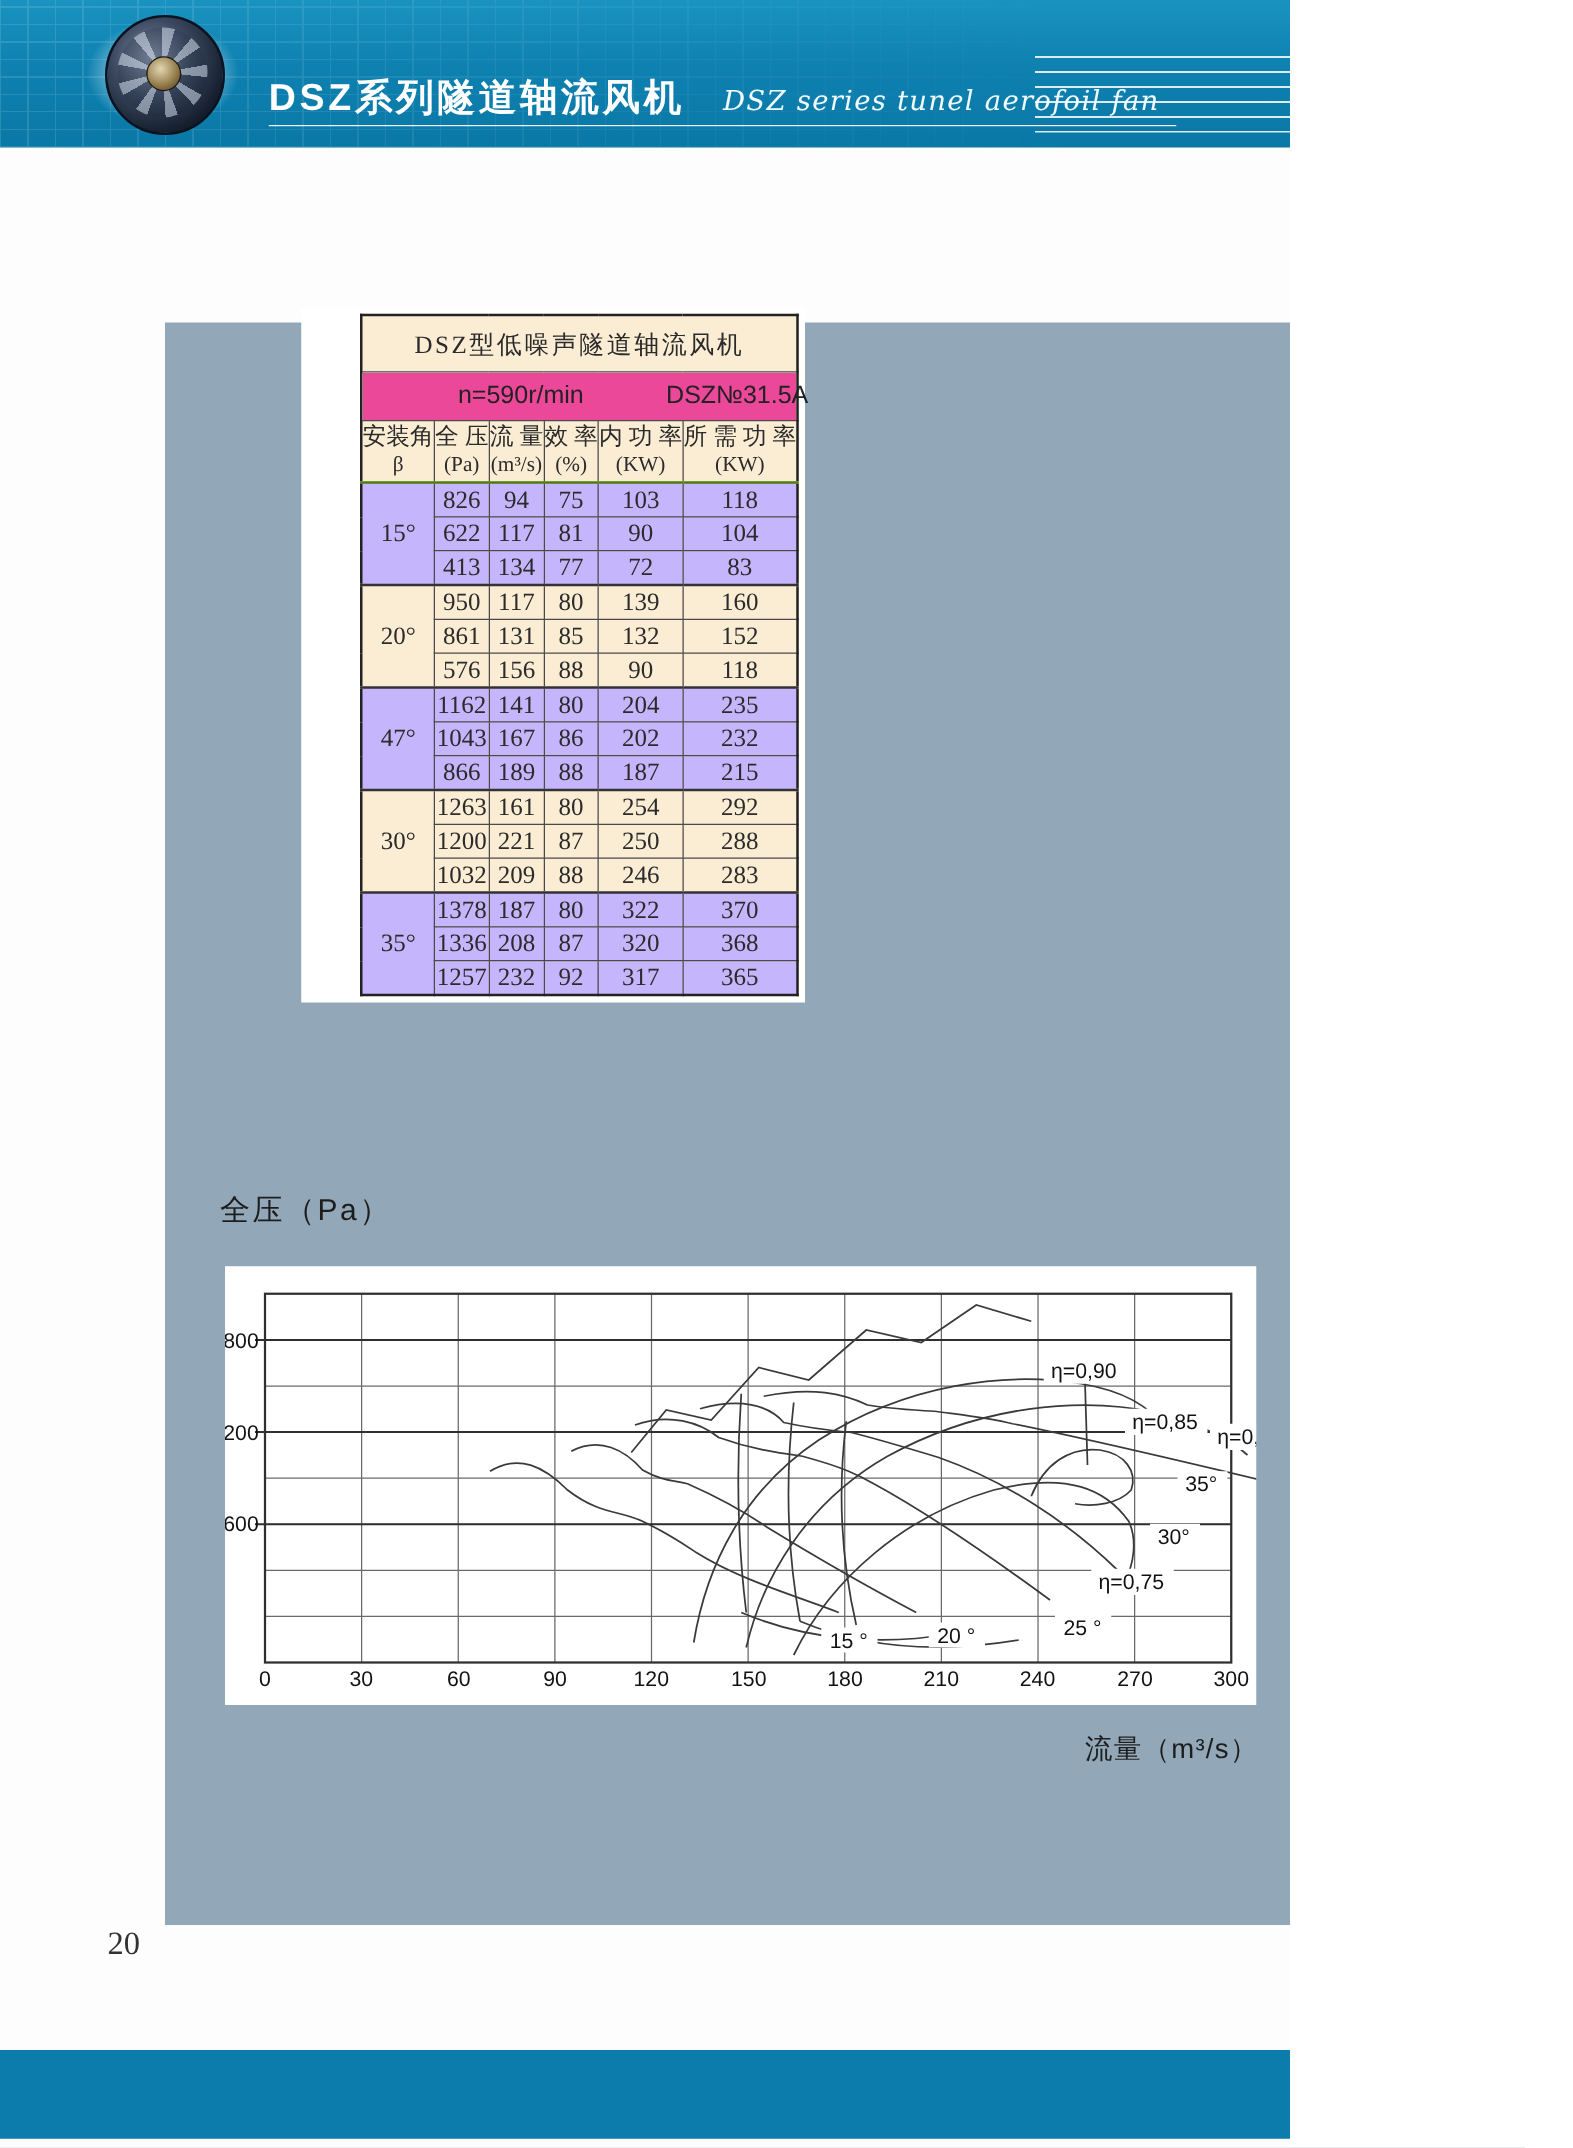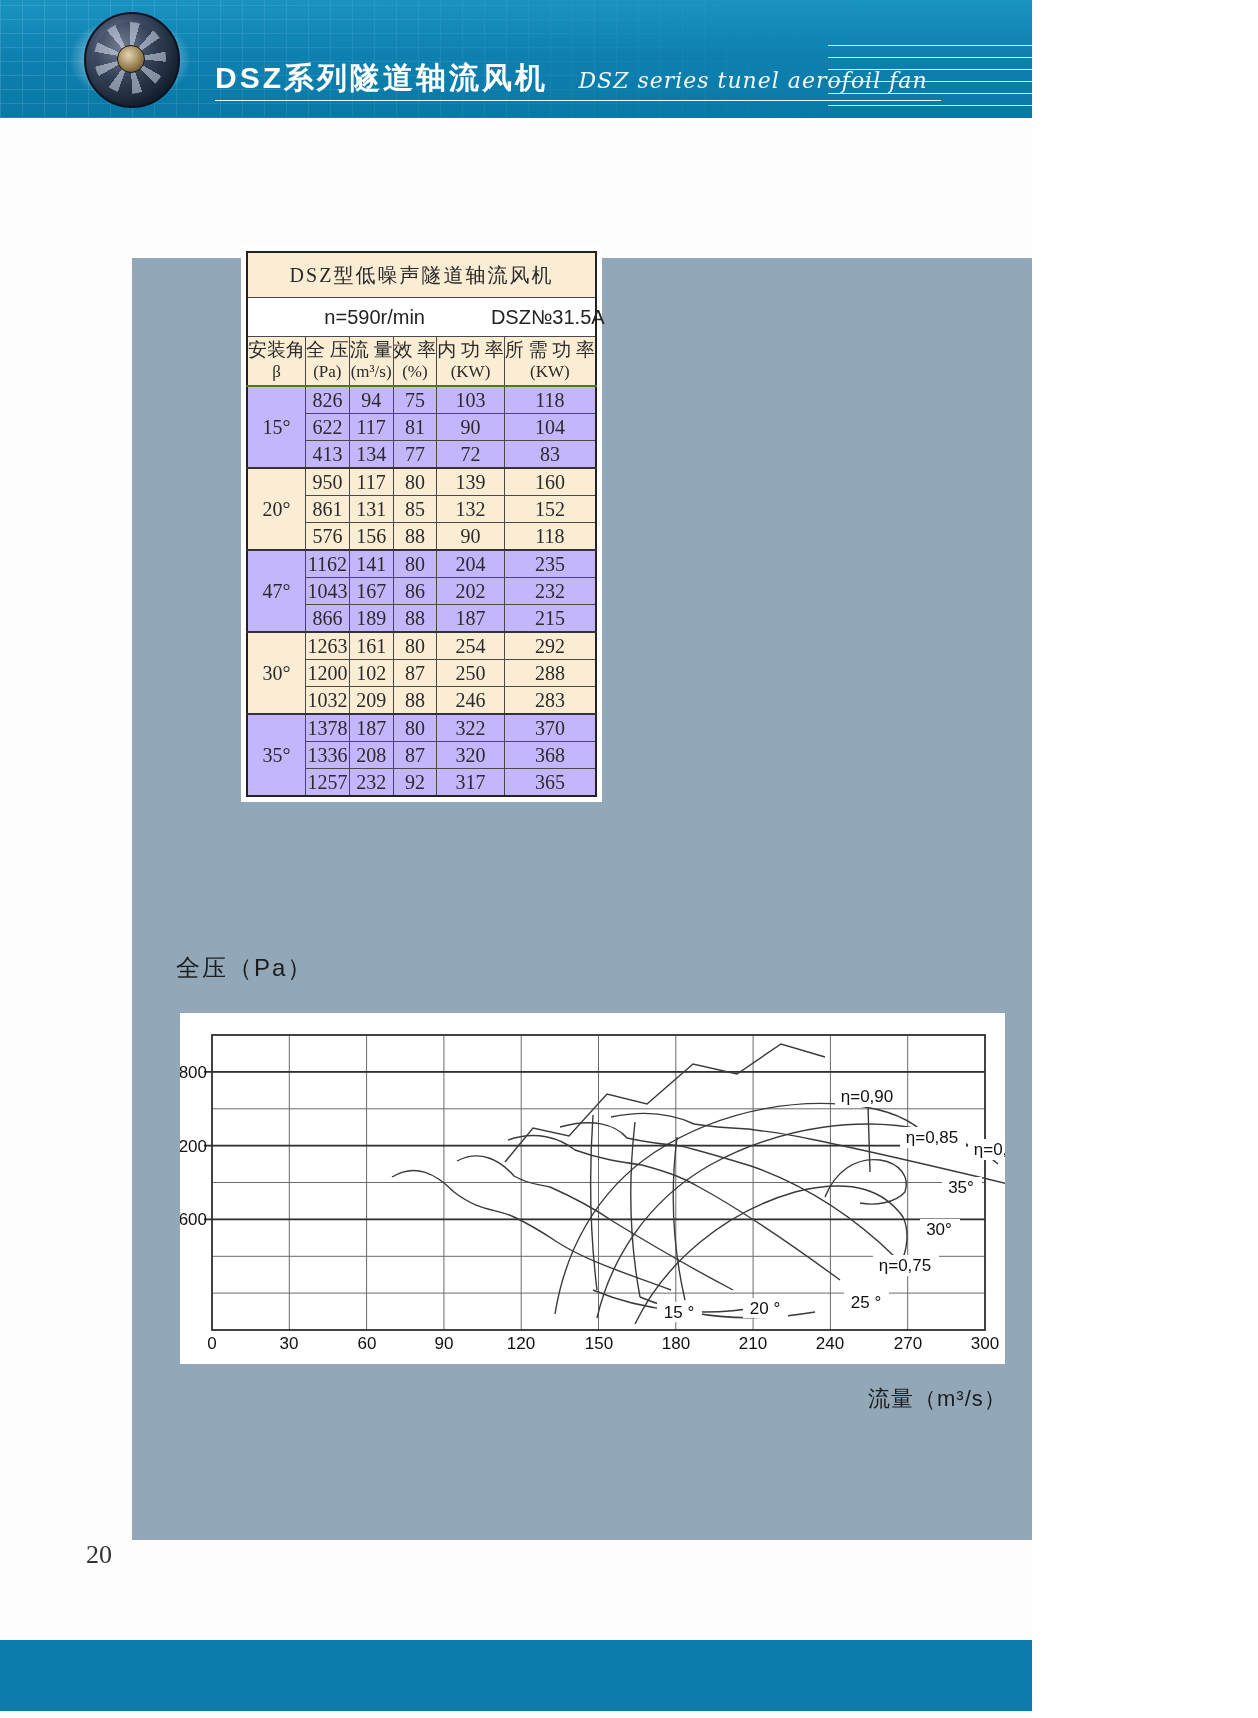--- a/index.html
+++ b/index.html
@@ -40,32 +40,32 @@
   .panel{position:absolute;left:132px;top:258px;width:1008px;height:1282px;background:#92a8b8;}
 
   
   .table-wrap{position:absolute;left:241px;top:246px;background:#ffffff;padding:5px;}
   table.spec{border-collapse:collapse;table-layout:fixed;background:#fbecd4;}
   table.spec td{border:1px solid #4a4a4a;text-align:center;vertical-align:middle;
      font-family:"Liberation Serif", serif;font-size:20px;color:#2b2b2b;padding:0;}
   tr.trow td{height:26px;}
   .title-cell{height:44px;background:#fbecd4;font-family:"Liberation Sans", sans-serif;
      font-size:25px;letter-spacing:2px;color:#1e1e1e;border-bottom:2px solid #333;}
-  .subtitle-cell{height:38px;background:#ffffff;position:relative;border-bottom:2px solid #333;}
+  .subtitle-cell{height:38px;background:#ec4899;position:relative;border-bottom:2px solid #333;}
   .subtitle-cell .speed{position:absolute;left:22%;top:50%;transform:translateY(-50%);
      font-family:"Liberation Sans", sans-serif;font-size:20px;color:#222;}
   .subtitle-cell .model{position:absolute;left:70%;top:50%;transform:translateY(-50%);
      font-family:"Liberation Sans", sans-serif;font-size:20px;color:#222;}
   tr.headrow td{height:48px;background:#fbecd4;border-bottom:2px solid #4d7c0f;line-height:1.2;}
   .hl1{display:block;font-size:19px;} .hl2{display:block;font-size:17px;}
   tr.tone-blue td{background:#c4b5fd;}
   tr.tone-cream td{background:#fbecd4;}
   tr.group-start td{border-top:2px solid #333;}
   td.angle{font-size:20px;}
-  table.spec{border:2px solid #222;}
+  table.spec{border:2px solid #222;margin-left:42px;}
 
   
   .ylabel{position:absolute;left:176px;top:952px;font-size:24px;color:#1d1d1d;letter-spacing:2px;}
   .chart-panel{position:absolute;left:180px;top:1013px;width:825px;height:351px;background:#ffffff;}
   .chart-panel svg{display:block;}
   .xlabel{position:absolute;left:868px;top:1384px;font-size:22px;color:#1d1d1d;letter-spacing:1px;}
   text.tick{font-family:"Liberation Sans", sans-serif;font-size:17px;fill:#111;}
   text.clabel{font-family:"Liberation Sans", sans-serif;font-size:17px;fill:#111;}
 
   
@@ -216,21 +216,21 @@
           <tr class="trow tone-cream group-start">
             <td rowspan="3" class="angle">30°</td>
             <td>1263</td>
             <td>161</td>
             <td>80</td>
             <td>254</td>
             <td>292</td>
           </tr>
           <tr class="trow tone-cream">
             <td>1200</td>
-            <td>102</td>
+            <td>221</td>
             <td>87</td>
             <td>250</td>
             <td>288</td>
           </tr>
           <tr class="trow tone-cream">
             <td>1032</td>
             <td>209</td>
             <td>88</td>
             <td>246</td>
             <td>283</td>

